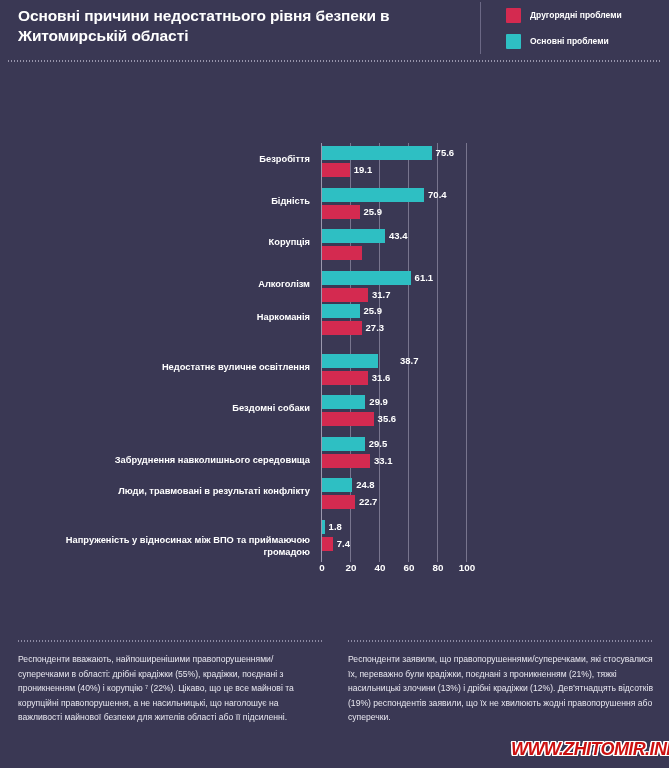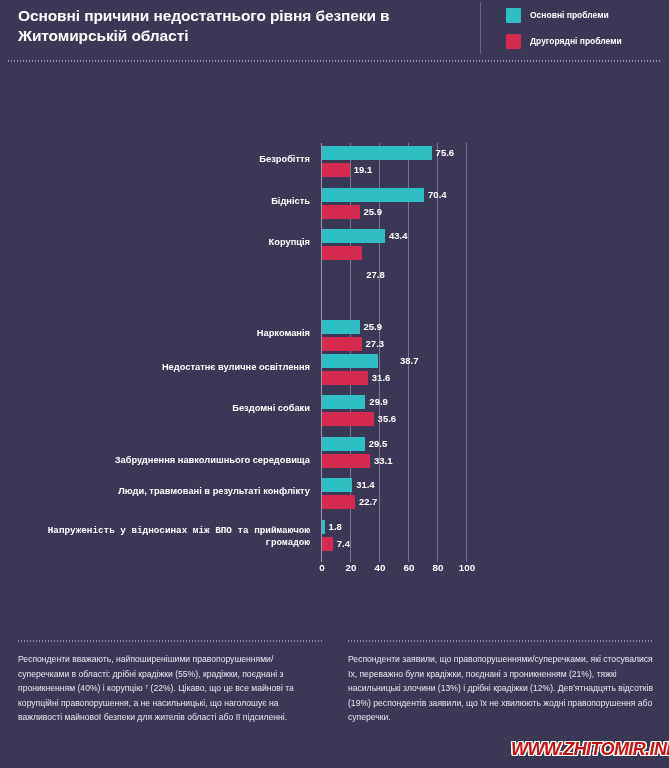--- a/index.html
+++ b/index.html
@@ -228,26 +228,26 @@
 </head>
 <body>
 
 <div class="page">
 
   <div class="header">
     <div class="header-title">Основні причини недостатнього рівня безпеки в Житомирській області</div>
     <div class="header-divider-v"></div>
     <div class="legend">
       <div class="legend-row">
+        <span class="legend-swatch" style="background:#d42a50"></span>
+        <span class="legend-label">Другорядні проблеми</span>
+      </div>
+      <div class="legend-row">
         <span class="legend-swatch" style="background:#2ebfc3"></span>
         <span class="legend-label">Основні проблеми</span>
-      </div>
-      <div class="legend-row">
-        <span class="legend-swatch" style="background:#d42a50"></span>
-        <span class="legend-label">Другорядні проблеми</span>
       </div>
     </div>
   </div>
   <div class="dotted-divider"></div>
 
   <div class="chart">
     <div class="plot" id="gridlines">
         <div class="gridline axis0" style="left: 0px;"></div>
         <div class="gridline" style="left: 29px;"></div>
         <div class="gridline" style="left: 58px;"></div>
@@ -276,21 +276,30 @@
         </div>
         <div class="row" style="top: 96px;">
           <div class="row-label" style="top: 10px;">Корупція</div>
           <div class="bars">
             <div class="bar primary" style="width: 62.93px; background: rgb(46, 191, 195);"></div>
             <div class="bar-value primary" style="left: 66.93px;">43.4</div>
             <div class="bar secondary" style="width: 40.31px; background: rgb(212, 42, 80);"></div>
             <div class="bar-value secondary" style="left: 44.31px; margin-top: 22px;">27.8</div>
           </div>
         </div>
-        <div class="row" style="top: 187px;">
+        <div class="row" style="top: 137.5px;">
+          <div class="row-label" style="top: 10px;">Алкоголізм</div>
+          <div class="bars">
+            <div class="bar primary" style="width: 88.595px; background: rgb(46, 191, 195);"></div>
+            <div class="bar-value primary" style="left: 92.595px;">61.1</div>
+            <div class="bar secondary" style="width: 45.965px; background: rgb(212, 42, 80);"></div>
+            <div class="bar-value secondary" style="left: 49.965px;">31.7</div>
+          </div>
+        </div>
+        <div class="row" style="top: 171px;">
           <div class="row-label" style="top: 10px;">Наркоманія</div>
           <div class="bars">
             <div class="bar primary" style="width: 37.555px; background: rgb(46, 191, 195);"></div>
             <div class="bar-value primary" style="left: 41.555px;">25.9</div>
             <div class="bar secondary" style="width: 39.585px; background: rgb(212, 42, 80);"></div>
             <div class="bar-value secondary" style="left: 43.585px;">27.3</div>
           </div>
         </div>
         <div class="row" style="top: 220.5px;">
           <div class="row-label" style="top: 10px;">Недостатнє вуличне освітлення</div>
@@ -316,27 +325,27 @@
             <div class="bar primary" style="width: 42.775px; background: rgb(46, 191, 195);"></div>
             <div class="bar-value primary" style="left: 46.775px;">29.5</div>
             <div class="bar secondary" style="width: 47.995px; background: rgb(212, 42, 80);"></div>
             <div class="bar-value secondary" style="left: 51.995px;">33.1</div>
           </div>
         </div>
         <div class="row" style="top: 345px;">
           <div class="row-label" style="top: 10px;">Люди, травмовані в результаті конфлікту</div>
           <div class="bars">
             <div class="bar primary" style="width: 30.16px; background: rgb(46, 191, 195);"></div>
-            <div class="bar-value primary" style="left: 34.16px;">31.4</div>
+            <div class="bar-value primary" style="left: 34.16px;">24.8</div>
             <div class="bar secondary" style="width: 32.915px; background: rgb(212, 42, 80);"></div>
             <div class="bar-value secondary" style="left: 36.915px;">22.7</div>
           </div>
         </div>
         <div class="row" style="top: 386.5px;">
-          <div class="row-label" style="top: 8px; font-family: Liberation Mono, monospace;">Напруженість у відносинах між ВПО та приймаючою громадою</div>
+          <div class="row-label" style="top: 17px;">Напруженість у відносинах між ВПО та приймаючою громадою</div>
           <div class="bars">
             <div class="bar primary" style="width: 2.61px; background: rgb(46, 191, 195);"></div>
             <div class="bar-value primary" style="left: 6.61px;">1.8</div>
             <div class="bar secondary" style="width: 10.73px; background: rgb(212, 42, 80);"></div>
             <div class="bar-value secondary" style="left: 14.73px;">7.4</div>
           </div>
         </div>
       </div>
     <div class="xaxis" id="xaxis">
         <div class="tick-label" style="left: 0px;">0</div>

